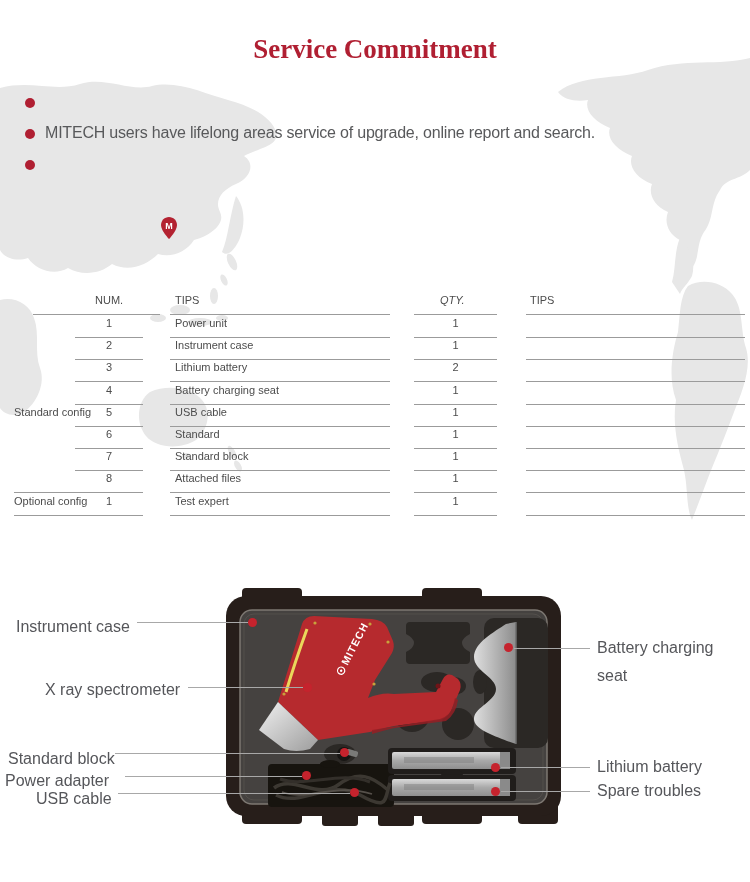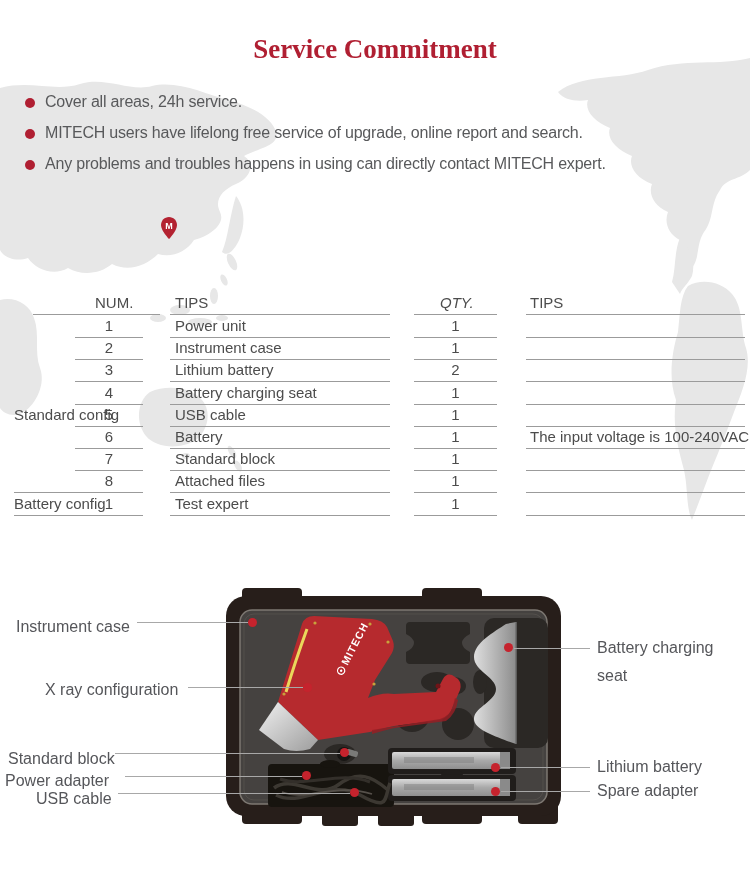--- a/index.html
+++ b/index.html
@@ -11,21 +11,21 @@
          font-family:"Liberation Serif",serif;font-weight:bold;color:var(--accent,#b01f32);}
   .t1{top:34px;font-size:27px;}
   .t2{top:233px;font-size:24px;}
   .bullet-item{position:absolute;left:25px;width:700px;height:22px;}
   .bullet-dot{position:absolute;left:0;top:5px;width:10px;height:10px;border-radius:50%;
               background:var(--accent,#b22235);}
   .bullet-txt{position:absolute;left:20px;top:0;font-size:16px;letter-spacing:-0.2px;
               color:var(--ink,#58595b);white-space:nowrap;}
   
   .thead,.trow{position:absolute;left:0;width:750px;height:22px;}
-  .h,.c{position:absolute;top:0;font-size:15px;color:var(--tableink,#4c4c4c);white-space:nowrap;}
+  .h,.c{position:absolute;top:0;font-size:11px;color:var(--tableink,#4c4c4c);white-space:nowrap;}
   .h-num{left:95px;} .h-name{left:175px;} .h-qty{left:440px;font-style:italic;} .h-tips{left:530px;}
   .c-group{left:14px;text-align:right;} 
   .c-num{left:75px;width:68px;text-align:center;}
   .c-name{left:175px;}
   .c-qty{left:414px;width:83px;text-align:center;}
   .c-tips{left:530px;}
   .rule{position:absolute;top:20px;height:1px;background:var(--rule,#9b9b9b);}
   
   .case-svg{position:absolute;left:222px;top:582px;}
   .callout-label{position:absolute;font-size:16px;line-height:28px;color:#55565a;}
@@ -79,29 +79,27 @@
     <div class="title t1">Service Commitment</div>
 
     <svg class="pin-svg" width="18" height="24" viewBox="0 0 18 24">
       <path d="M9,1 C4.6,1 1,4.6 1,9 C1,14.8 9,23 9,23 C9,23 17,14.8 17,9 C17,4.6 13.4,1 9,1 Z" fill="#b32231"></path>
       <text x="9" y="12.5" text-anchor="middle" font-size="9" font-weight="bold" font-family="Liberation Sans, sans-serif" fill="#ffffff">M</text>
     </svg>
 
     <div id="bullets">
         <div class="bullet-item" style="top: 93px;">
           <span class="bullet-dot"></span>
-          <span class="bullet-txt">Cover all areas, 24h service.</span>
         </div>
         <div class="bullet-item" style="top: 124px;">
           <span class="bullet-dot"></span>
-          <span class="bullet-txt">MITECH users have lifelong free service of upgrade, online report and search.</span>
+          <span class="bullet-txt">MITECH users have lifelong areas service of upgrade, online report and search.</span>
         </div>
         <div class="bullet-item" style="top: 155px;">
           <span class="bullet-dot"></span>
-          <span class="bullet-txt">Any problems and troubles happens in using can directly contact MITECH expert.</span>
         </div>
       </div>
 
     <div id="config-table">
       <div class="thead" style="top:294px">
         <span class="h h-num">NUM.</span>
         <span class="h h-name">TIPS</span>
         <span class="h h-qty">QTY.</span>
         <span class="h h-tips">TIPS</span>
         <i class="rule" style="left:33px;width:127px"></i>
@@ -151,23 +149,22 @@
             <span class="c c-num">5</span>
             <span class="c c-name">USB cable</span>
             <span class="c c-qty">1</span>
             <i class="rule" style="left: 75px; width: 68px;"></i>
             <i class="rule" style="left: 170px; width: 220px;"></i>
             <i class="rule" style="left: 414px; width: 83px;"></i>
             <i class="rule" style="left: 526px; width: 219px;"></i>
           </div>
           <div class="trow" style="top: 428px;">
             <span class="c c-num">6</span>
-            <span class="c c-name">Battery</span>
-            <span class="c c-qty">1</span>
-            <span class="c c-tips">The input voltage is 100-240VAC</span>
+            <span class="c c-name">Standard</span>
+            <span class="c c-qty">1</span>
             <i class="rule" style="left: 75px; width: 68px;"></i>
             <i class="rule" style="left: 170px; width: 220px;"></i>
             <i class="rule" style="left: 414px; width: 83px;"></i>
             <i class="rule" style="left: 526px; width: 219px;"></i>
           </div>
           <div class="trow" style="top: 450.2px;">
             <span class="c c-num">7</span>
             <span class="c c-name">Standard block</span>
             <span class="c c-qty">1</span>
             <i class="rule" style="left: 75px; width: 68px;"></i>
@@ -178,21 +175,21 @@
           <div class="trow" style="top: 472.4px;">
             <span class="c c-num">8</span>
             <span class="c c-name">Attached files</span>
             <span class="c c-qty">1</span>
             <i class="rule" style="left: 14px; width: 129px;"></i>
             <i class="rule" style="left: 170px; width: 220px;"></i>
             <i class="rule" style="left: 414px; width: 83px;"></i>
             <i class="rule" style="left: 526px; width: 219px;"></i>
           </div>
           <div class="trow" style="top: 494.6px;">
-            <span class="c c-group">Battery config</span>
+            <span class="c c-group">Optional config</span>
             <span class="c c-num">1</span>
             <span class="c c-name">Test expert</span>
             <span class="c c-qty">1</span>
             <i class="rule" style="left: 14px; width: 129px;"></i>
             <i class="rule" style="left: 170px; width: 220px;"></i>
             <i class="rule" style="left: 414px; width: 83px;"></i>
             <i class="rule" style="left: 526px; width: 219px;"></i>
           </div>
         </div>
     </div>
@@ -294,36 +291,36 @@
           <circle cx="3" cy="-3.6" r="1.2" fill="#ffffff"></circle>
           <text x="10" y="0" font-family="Liberation Sans, sans-serif" font-size="10.5" font-weight="bold" fill="#ffffff" letter-spacing="1">MITECH</text>
         </g>
       </g>
     </svg>
 
     <div id="callouts">
         <div class="callout-label" style="left: 16px; top: 613px; width: 130px;">Instrument case</div>
         <div class="callout-line" style="left: 137px; width: 111px; top: 622px;"></div>
         <div class="callout-dot" style="left: 248px; top: 618px;"></div>
-        <div class="callout-label" style="left: 45px; top: 676px; width: 150px;">X ray configuration</div>
+        <div class="callout-label" style="left: 45px; top: 676px; width: 150px;">X ray spectrometer</div>
         <div class="callout-line" style="left: 188px; width: 115px; top: 687px;"></div>
         <div class="callout-dot" style="left: 303px; top: 683px;"></div>
         <div class="callout-label" style="left: 8px; top: 745px; width: 110px;">Standard block</div>
         <div class="callout-line" style="left: 115px; width: 225px; top: 753px;"></div>
         <div class="callout-dot" style="left: 340px; top: 748px;"></div>
         <div class="callout-label" style="left: 5px; top: 767px; width: 115px;">Power adapter</div>
         <div class="callout-line" style="left: 125px; width: 177px; top: 776px;"></div>
         <div class="callout-dot" style="left: 302px; top: 771px;"></div>
         <div class="callout-label" style="left: 36px; top: 785px; width: 110px;">USB cable</div>
         <div class="callout-line" style="left: 118px; width: 232px; top: 793px;"></div>
         <div class="callout-dot" style="left: 350px; top: 788px;"></div>
         <div class="callout-label" style="left: 597px; top: 634px; width: 132px;">Battery charging seat</div>
         <div class="callout-line" style="left: 514px; width: 76px; top: 648px;"></div>
         <div class="callout-dot" style="left: 504px; top: 643px;"></div>
         <div class="callout-label" style="left: 597px; top: 753px; width: 140px;">Lithium battery</div>
         <div class="callout-line" style="left: 501px; width: 89px; top: 767px;"></div>
         <div class="callout-dot" style="left: 491px; top: 763px;"></div>
-        <div class="callout-label" style="left: 597px; top: 777px; width: 140px;">Spare adapter</div>
+        <div class="callout-label" style="left: 597px; top: 777px; width: 140px;">Spare troubles</div>
         <div class="callout-line" style="left: 501px; width: 89px; top: 791px;"></div>
         <div class="callout-dot" style="left: 491px; top: 787px;"></div>
       </div>
   </div>
 </div>
 
 </body></html>

